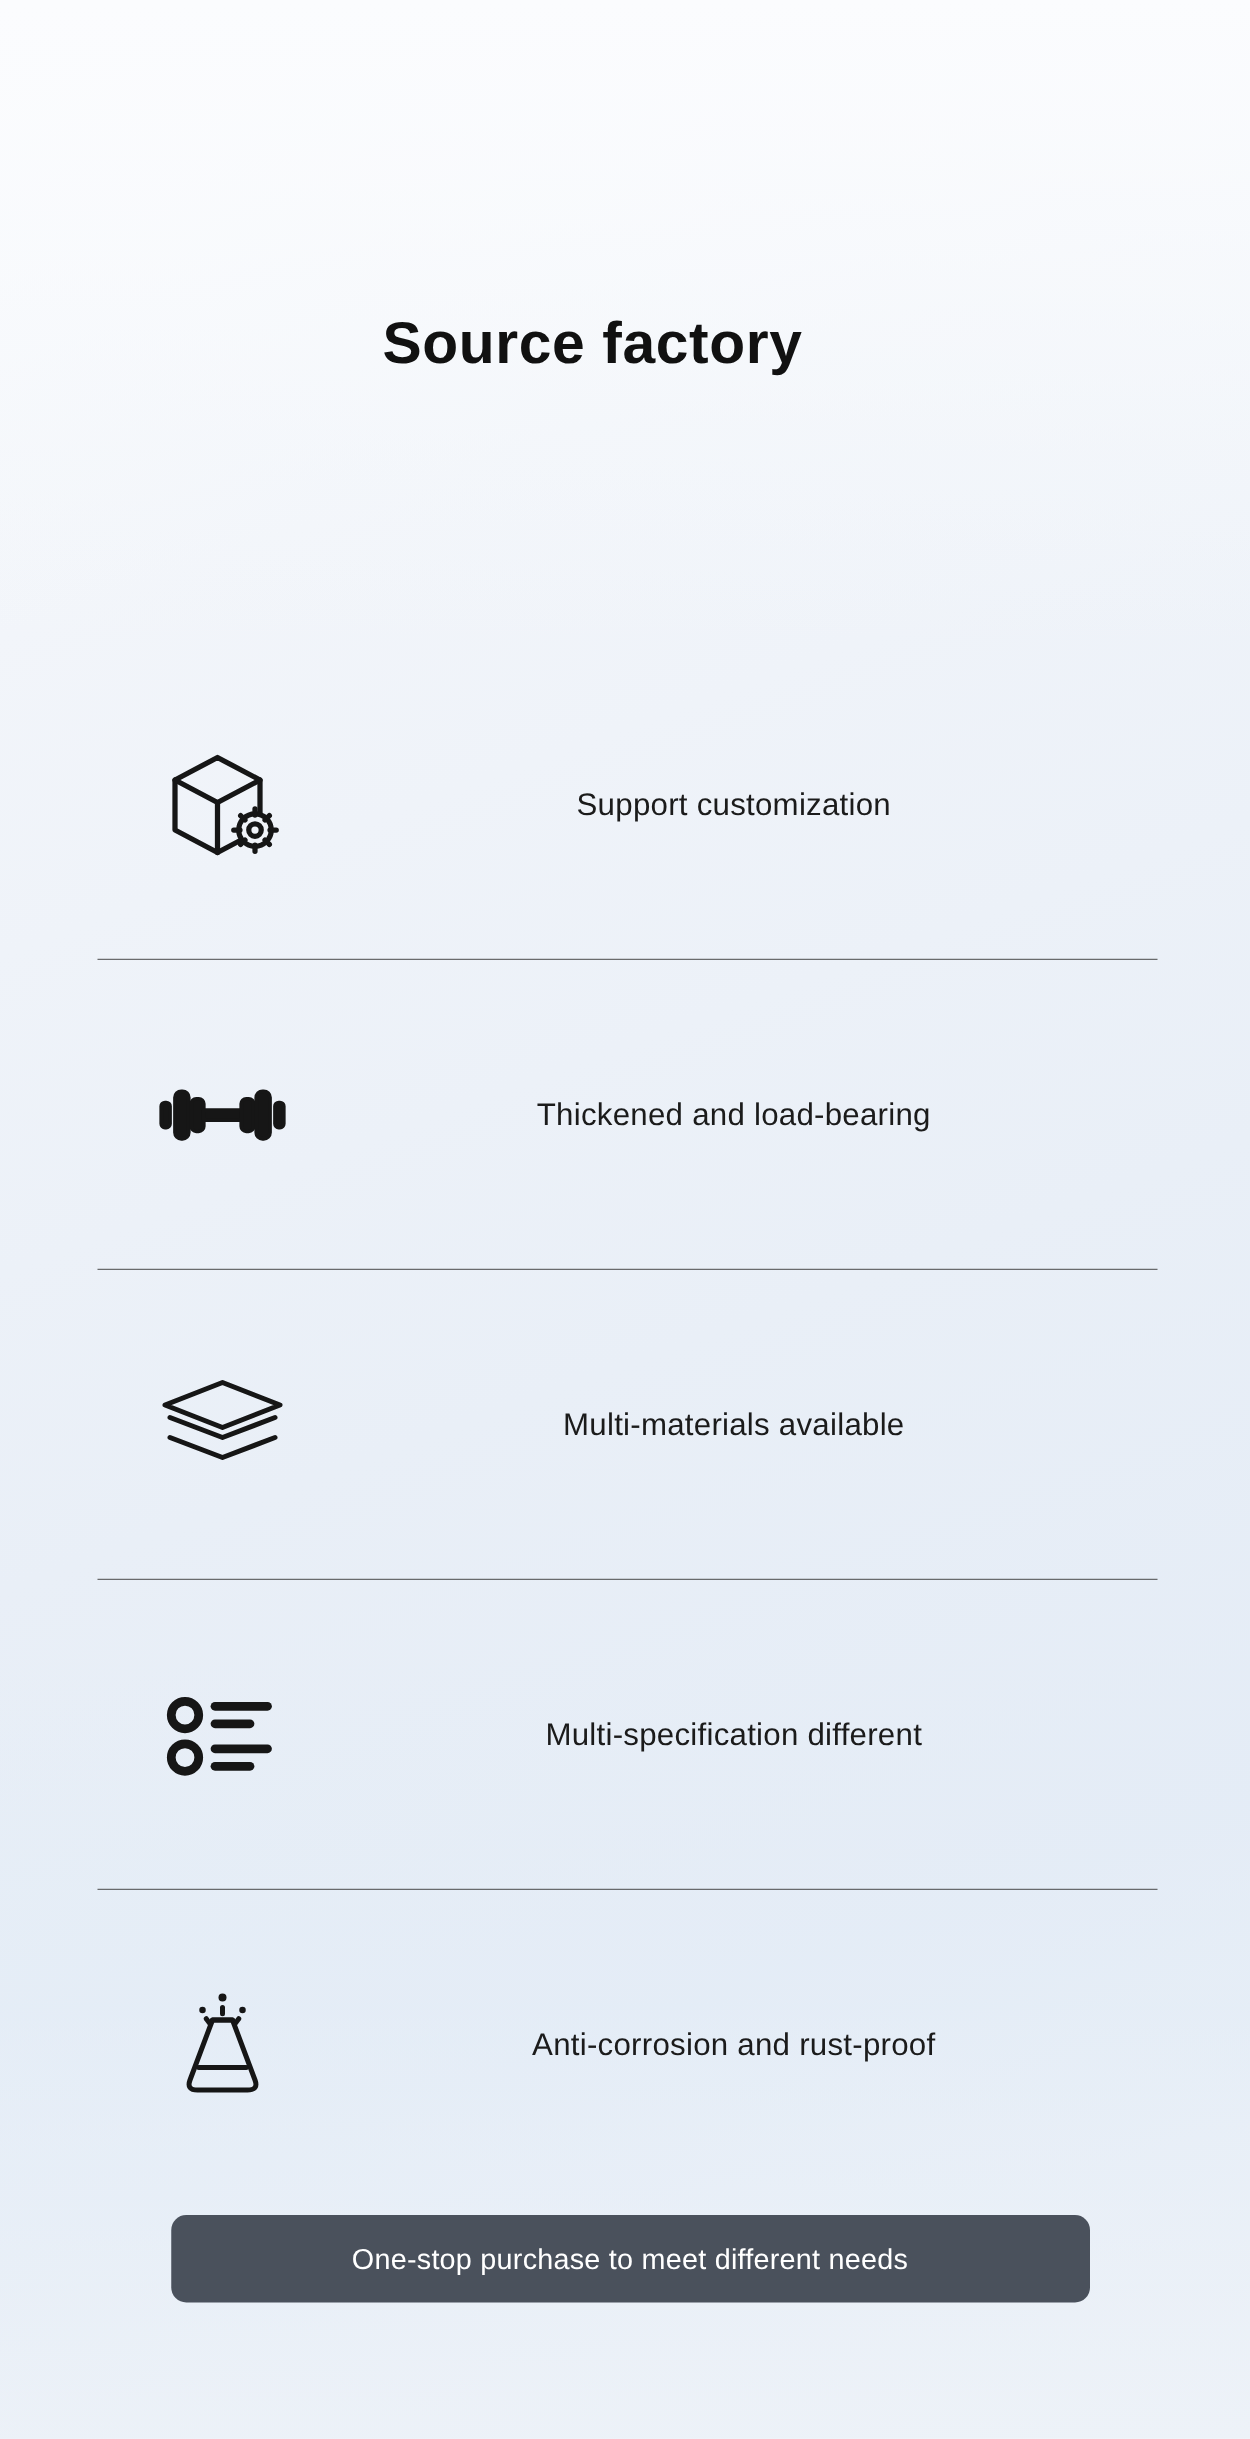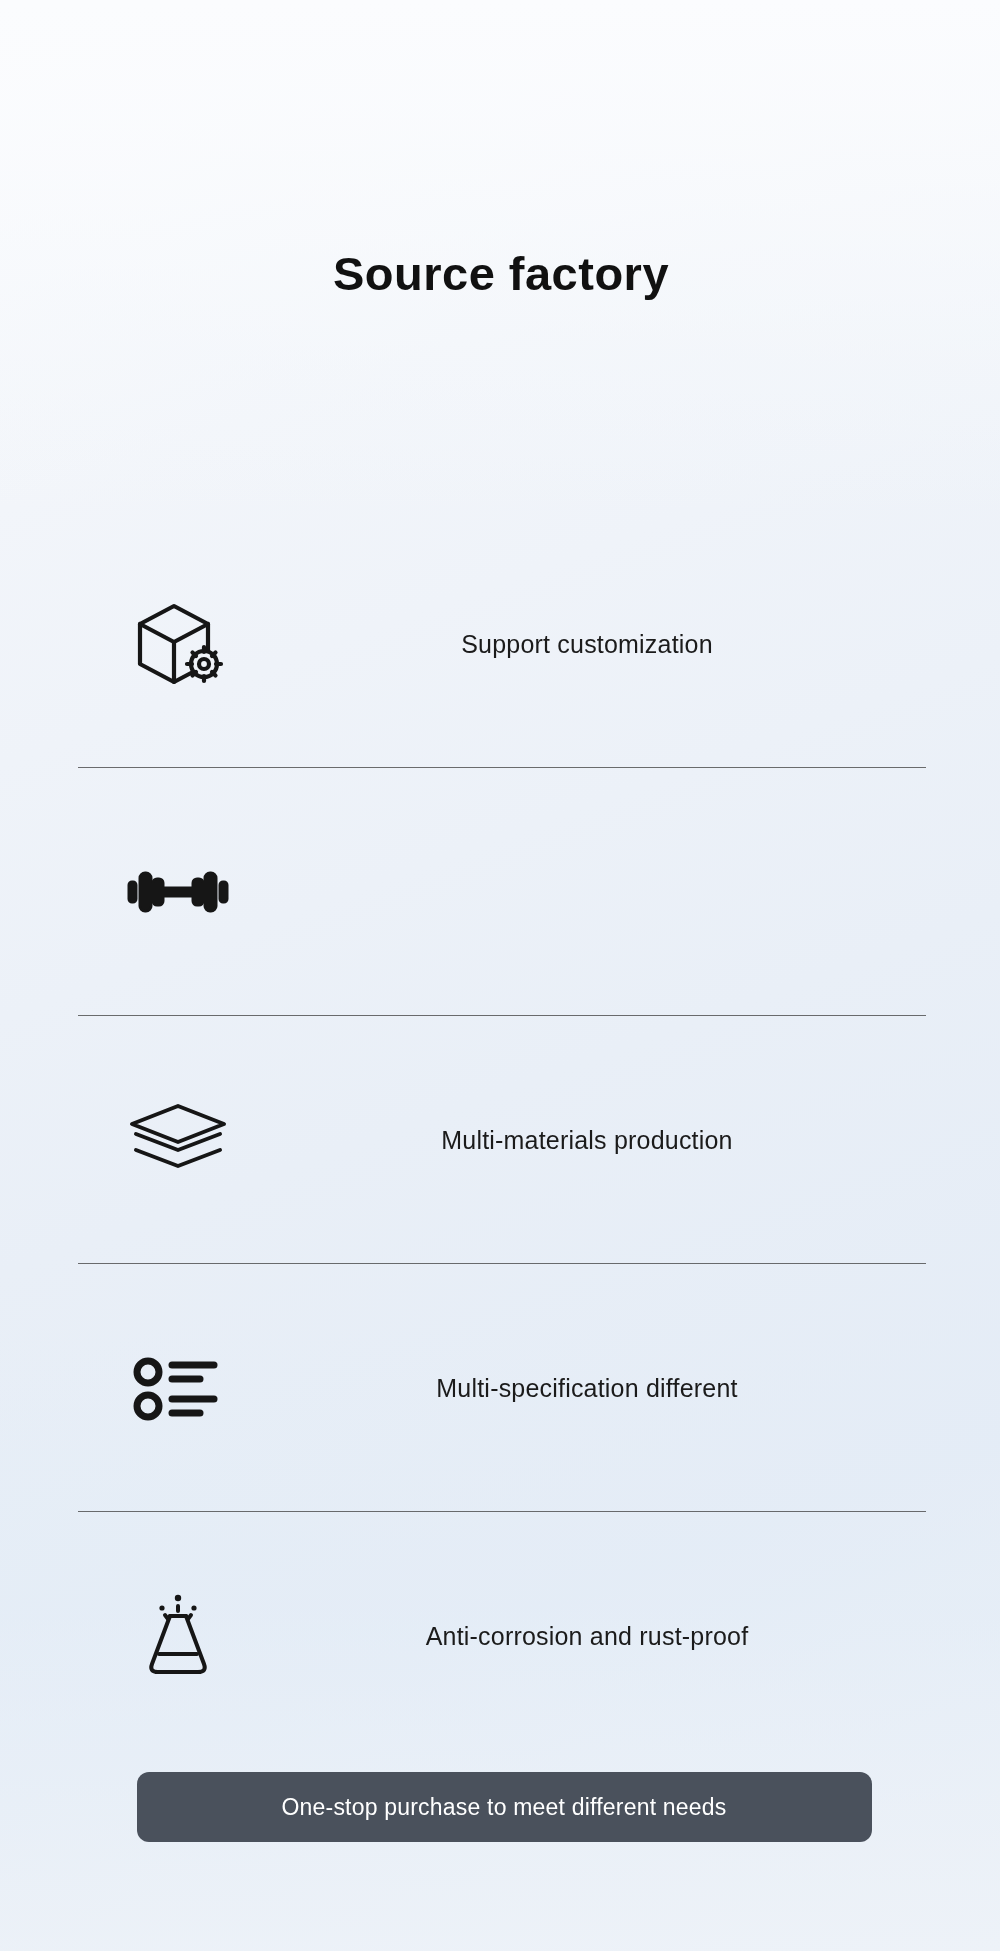--- a/index.html
+++ b/index.html
@@ -38,21 +38,20 @@
     background: linear-gradient(180deg, rgba(228,237,247,0) 0%, rgba(228,237,247,0.55) 45%, rgba(237,242,248,0.8) 100%);
     pointer-events: none;
   }
 
   .header {
     position: absolute;
     left: 0;
     top: 248px;
     width: 948px;
     text-align: center;
-    padding-left: 27px;
   }
   .title {
     font-size: 47px;
     font-weight: bold;
     letter-spacing: 0.5px;
     color: #111111;
     margin: 0;
     line-height: 1.1;
   }
   .subtitle {
@@ -160,32 +159,33 @@
         <svg width="104" height="60" viewBox="0 0 104 60" fill="#161616" stroke="#161616" stroke-width="3" stroke-linejoin="round" stroke-linecap="round">
           <rect x="3" y="20" width="7" height="20" rx="3"></rect>
           <rect x="14" y="11" width="11" height="38" rx="5"></rect>
           <rect x="27" y="17" width="10" height="26" rx="4"></rect>
           <rect x="37" y="26" width="30" height="8"></rect>
           <rect x="67" y="17" width="10" height="26" rx="4"></rect>
           <rect x="79" y="11" width="11" height="38" rx="5"></rect>
           <rect x="94" y="20" width="7" height="20" rx="3"></rect>
         </svg>
       </div>
+      <div class="feature-label">Thickened and load-bearing</div>
       <div class="divider"></div>
     </div>
 
     <div class="feature-row">
       <div class="feature-icon">
         <svg width="104" height="80" viewBox="0 0 104 80" fill="none" stroke="#161616" stroke-width="4" stroke-linejoin="round" stroke-linecap="round">
           <path d="M52 6 L98 24 L52 42 L6 24 Z"></path>
           <path d="M10 34 L52 50 L94 34"></path>
           <path d="M10 50 L52 66 L94 50"></path>
         </svg>
       </div>
-      <div class="feature-label">Multi-materials production</div>
+      <div class="feature-label">Multi-materials available</div>
       <div class="divider"></div>
     </div>
 
     <div class="feature-row">
       <div class="feature-icon">
         <svg width="104" height="80" viewBox="0 0 104 80" fill="none" stroke="#161616" stroke-linecap="round">
           <circle cx="22" cy="24" r="11" stroke-width="7"></circle>
           <circle cx="22" cy="58" r="11" stroke-width="7"></circle>
           <path d="M46 17 L88 17" stroke-width="7"></path>
           <path d="M46 31 L74 31" stroke-width="7"></path>

